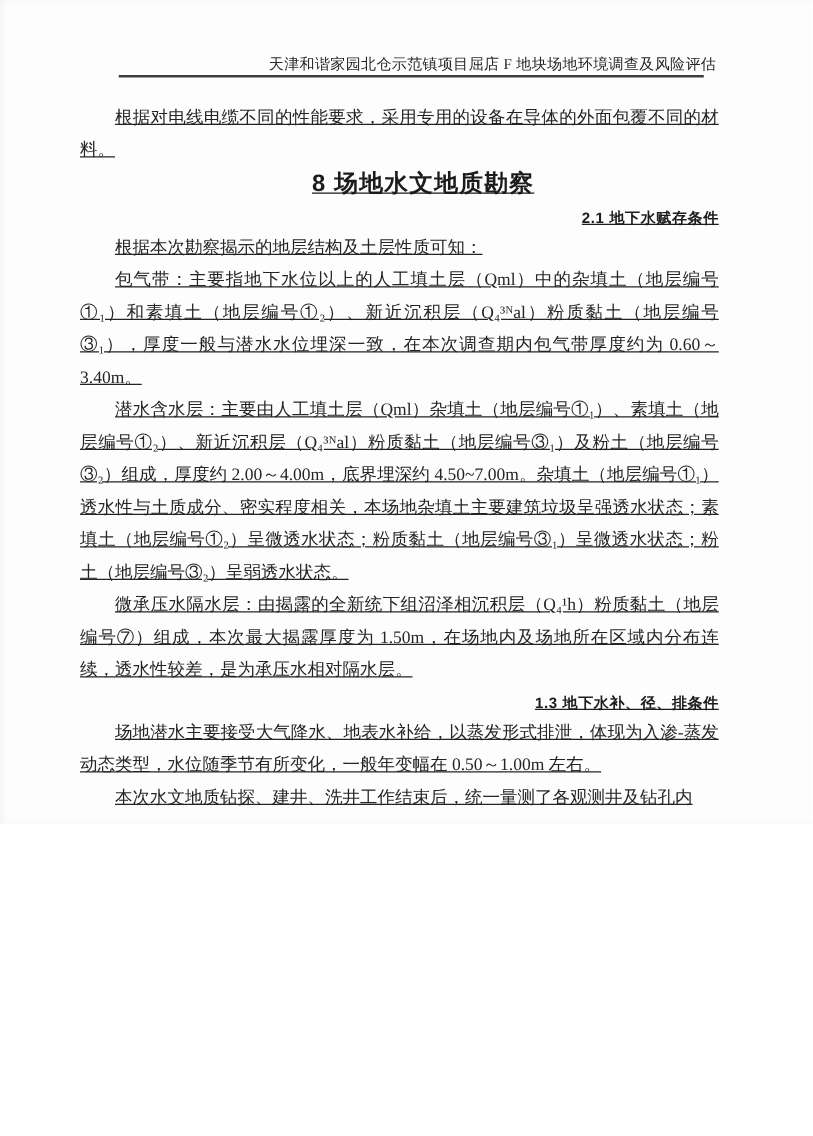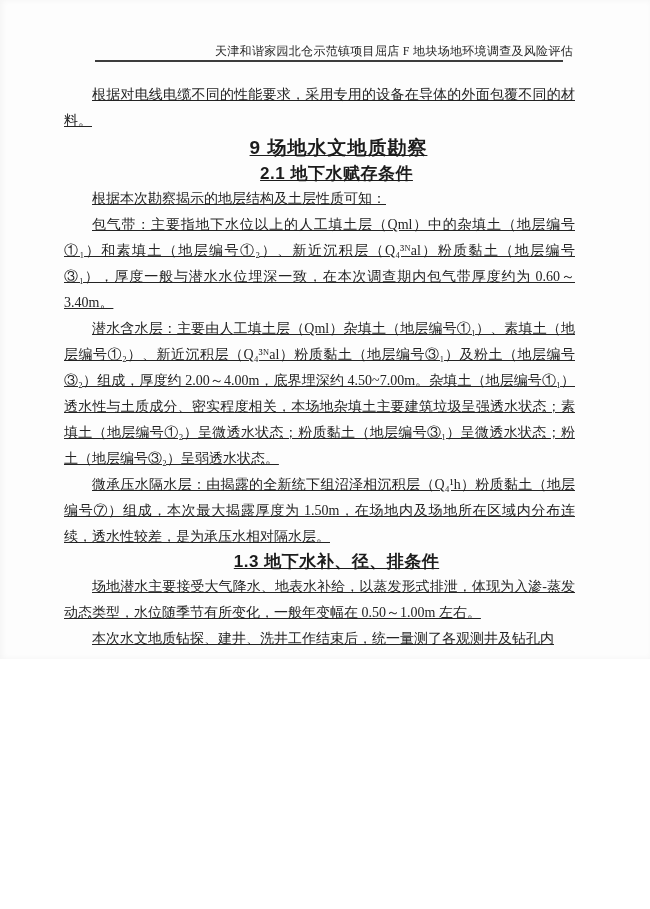--- a/index.html
+++ b/index.html
@@ -25,22 +25,22 @@
     color:#242424;
   }
   .content p { margin:0; text-indent:2em;text-decoration:underline; }
   .chapter-heading {
     margin:5px 0 7px; text-indent:0; text-align:center;
     font-size:19px; font-weight:bold; line-height:28px; color:#1c1c1c;
     font-family:"Liberation Sans","DejaVu Sans",sans-serif;
     letter-spacing:1px;
   }
   .section-heading {
-    margin:7px 0 5px; text-indent:0; text-align:center;
-    font-size:17px; font-weight:bold; line-height:24px; color:#1c1c1c;
+    margin:7px 0 5px; text-indent:0; text-align:right;
+    font-size:12px; font-weight:bold; line-height:24px; color:#1c1c1c;
     font-family:"Liberation Sans","DejaVu Sans",sans-serif;
     letter-spacing:0.5px;
   }
   
   .footer-rule {
     position:absolute; top:840px; left:96px; width:459px; height:2px;
     background:#4a4a4a;
   }
   .page-number {
     position:absolute; top:848px; left:0; width:650px; text-align:center;
@@ -79,21 +79,21 @@
 
 <div class="page">
 
   <div class="header-title">天津和谐家园北仓示范镇项目屈店 F 地块场地环境调查及风险评估</div>
   <div class="header-rule"></div>
 
   <div class="content">
 
     <p>根据对电线电缆不同的性能要求，采用专用的设备在导体的外面包覆不同的材料。</p>
 
-    <p class="chapter-heading">9  场地水文地质勘察</p>
+    <p class="chapter-heading">8  场地水文地质勘察</p>
 
     <p class="section-heading">2.1  地下水赋存条件</p>
 
     <p>根据本次勘察揭示的地层结构及土层性质可知：</p>
     <p>包气带：主要指地下水位以上的人工填土层（Qml）中的杂填土（地层编号①₁）和素填土（地层编号①₂）、新近沉积层（Q₄³ᴺal）粉质黏土（地层编号③₁），厚度一般与潜水水位埋深一致，在本次调查期内包气带厚度约为 0.60～3.40m。</p>
     <p>潜水含水层：主要由人工填土层（Qml）杂填土（地层编号①₁）、素填土（地层编号①₂）、新近沉积层（Q₄³ᴺal）粉质黏土（地层编号③₁）及粉土（地层编号③₂）组成，厚度约 2.00～4.00m，底界埋深约 4.50~7.00m。杂填土（地层编号①₁）透水性与土质成分、密实程度相关，本场地杂填土主要建筑垃圾呈强透水状态；素填土（地层编号①₂）呈微透水状态；粉质黏土（地层编号③₁）呈微透水状态；粉土（地层编号③₂）呈弱透水状态。</p>
     <p>微承压水隔水层：由揭露的全新统下组沼泽相沉积层（Q₄¹h）粉质黏土（地层编号⑦）组成，本次最大揭露厚度为 1.50m，在场地内及场地所在区域内分布连续，透水性较差，是为承压水相对隔水层。</p>
 
     <p class="section-heading">1.3  地下水补、径、排条件</p>
 

